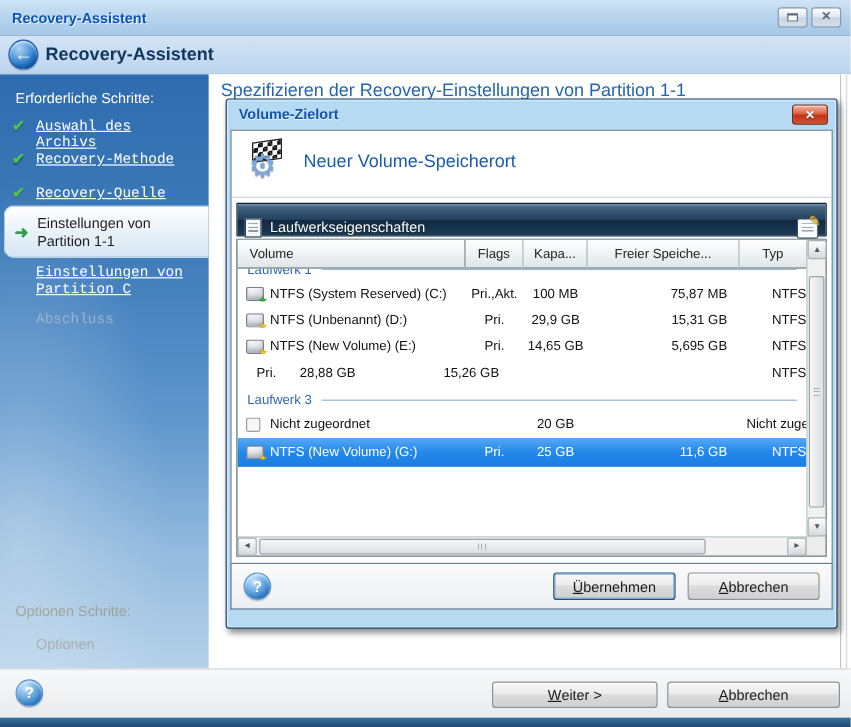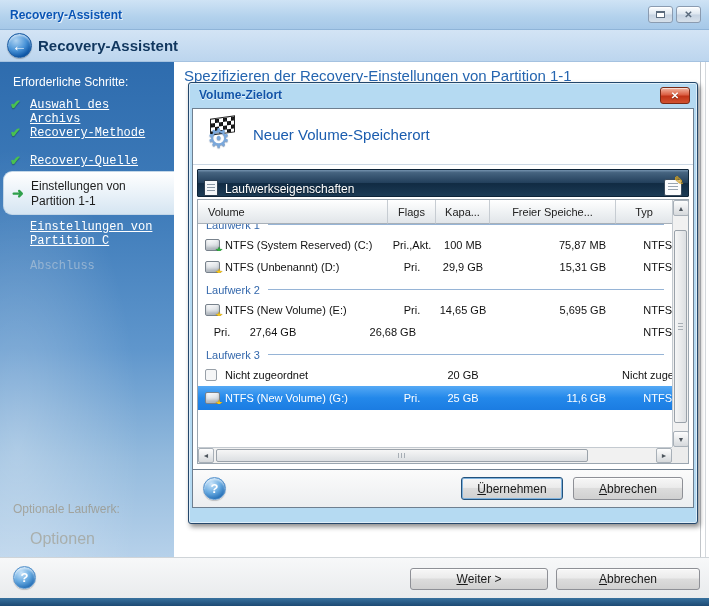--- a/index.html
+++ b/index.html
@@ -50,21 +50,21 @@
     border:1px solid #c3d7e8; border-right:none; border-radius:9px 0 0 9px; }
   .step-current .arrow-icon { position:absolute; left:8px; top:13px; color:#2fa04b; font-size:14px;
     font-weight:bold; }
   .step-current .step-label { position:absolute; left:27px; top:7px; width:138px; color:#1c1c1c;
     font-size:12px; line-height:15px; }
   .step4 { top:158px; }
   .step5 { top:197px; }
   .step5 .step-label { color:#96b4d2; text-decoration:none; cursor:default; }
   .side-optional-header { position:absolute; left:13px; top:440px; font-size:12px;
     color:rgba(146,128,96,.55); }
-  .side-optional-step { position:absolute; left:30px; top:468px; font-size:16px;
+  .side-optional-step { position:absolute; left:30px; top:468px; font-size:12px;
     color:rgba(146,128,96,.45); }
 
   
   .content { position:absolute; left:174px; top:62px; width:535px; height:495px; background:#fff; }
   .page-title { position:absolute; left:10px; top:5px; width:500px; font-size:15px;
     color:#2565b0; white-space:nowrap; }
   .content-vline1 { position:absolute; left:526px; top:0; width:1px; height:495px; background:#c2c6ca; }
   .content-vline2 { position:absolute; left:531px; top:0; width:1px; height:495px; background:#d4d8dc; }
 
   
@@ -87,21 +87,21 @@
     background:
       linear-gradient(45deg,#111 25%,transparent 25%,transparent 75%,#111 75%),
       linear-gradient(45deg,#111 25%,#fff 25%,#fff 75%,#111 75%);
     background-size:8px 8px; background-position:0 0,4px 4px; }
   .gear-part { position:absolute; left:2px; top:9px; font-size:26px; line-height:1; color:#7aa8dc;
     text-shadow:0 1px 1px rgba(20,60,110,.5); }
   .dlg-heading { position:absolute; left:60px; top:17px; font-size:15px; color:#1a5cae; }
 
   .toolbar { margin:4px 4px 2px; height:28px; border:1px solid #0e2438; border-radius:1px;
     background:linear-gradient(#7493af, #45637f 10%, #223f5b 50%, #112b43 52%, #1c3b55);
-    display:flex; align-items:flex-end; padding:0 6px; }
+    display:flex; align-items:flex-start; padding:12px 6px; }
   .tb-doc-icon { width:14px; height:16px; background:#f4f6f8; border:1px solid #2c3e50;
     margin-right:7px; position:relative; }
   .tb-doc-icon::after { content:""; position:absolute; left:2px; top:3px; right:2px; height:8px;
     background:repeating-linear-gradient(#8b98a5 0 1px, transparent 1px 3px); }
   .tb-label { color:#fff; font-size:12px; text-shadow:0 1px 1px rgba(0,0,0,.5); }
   .tb-props-icon { margin-left:auto; width:18px; height:17px; background:#fbfcfd;
     border:1px solid #3a4c5e; border-radius:2px; position:relative; }
   .tb-props-icon::before { content:""; position:absolute; left:3px; top:3px; right:3px; height:7px;
     background:repeating-linear-gradient(#9aa6b2 0 1px, transparent 1px 3px); }
   .tb-props-icon::after { content:"✎"; position:absolute; right:-3px; top:-6px; font-size:12px;
@@ -224,21 +224,21 @@
     <span class="arrow-icon">➜</span>
     <span class="step-label">Einstellungen von Partition 1-1</span>
   </div>
   <div class="step step4">
     <span class="step-label">Einstellungen von Partition C</span>
   </div>
   <div class="step step5">
     <span class="step-label">Abschluss</span>
   </div>
 
-  <div class="side-optional-header">Optionale Laufwerk:</div>
+  <div class="side-optional-header">Optionen Schritte:</div>
   <div class="side-optional-step">Optionen</div>
 </div>
 
 <div class="content">
   <div class="page-title">Spezifizieren der Recovery-Einstellungen von Partition 1-1</div>
   <div class="content-vline1"></div>
   <div class="content-vline2"></div>
 </div>
 
 <div class="dialog">
@@ -287,38 +287,34 @@
           <div class="vol-row">
             <div class="cell c-volume">
               <span class="part-icon partition-yellow-star"></span>
               <span>NTFS (Unbenannt) (D:)</span>
             </div>
             <div class="cell c-flags">Pri.</div>
             <div class="cell c-capacity">29,9 GB</div>
             <div class="cell c-free">15,31 GB</div>
             <div class="cell c-type">NTFS</div>
           </div>
-          <div class="group-row">
-            <span class="group-label">Laufwerk 2</span>
-            <span class="group-line"></span>
-          </div>
           <div class="vol-row">
             <div class="cell c-volume">
               <span class="part-icon partition-yellow-star"></span>
               <span>NTFS (New Volume) (E:)</span>
             </div>
             <div class="cell c-flags">Pri.</div>
             <div class="cell c-capacity">14,65 GB</div>
             <div class="cell c-free">5,695 GB</div>
             <div class="cell c-type">NTFS</div>
           </div>
           <div class="vol-row">
             <div class="cell c-flags">Pri.</div>
-            <div class="cell c-capacity">27,64 GB</div>
-            <div class="cell c-free">26,68 GB</div>
+            <div class="cell c-capacity">28,88 GB</div>
+            <div class="cell c-free">15,26 GB</div>
             <div class="cell c-type">NTFS</div>
           </div>
           <div class="group-row">
             <span class="group-label">Laufwerk 3</span>
             <span class="group-line"></span>
           </div>
           <div class="vol-row">
             <div class="cell c-volume">
               <span class="part-icon partition-unallocated"></span>
               <span>Nicht zugeordnet</span>

